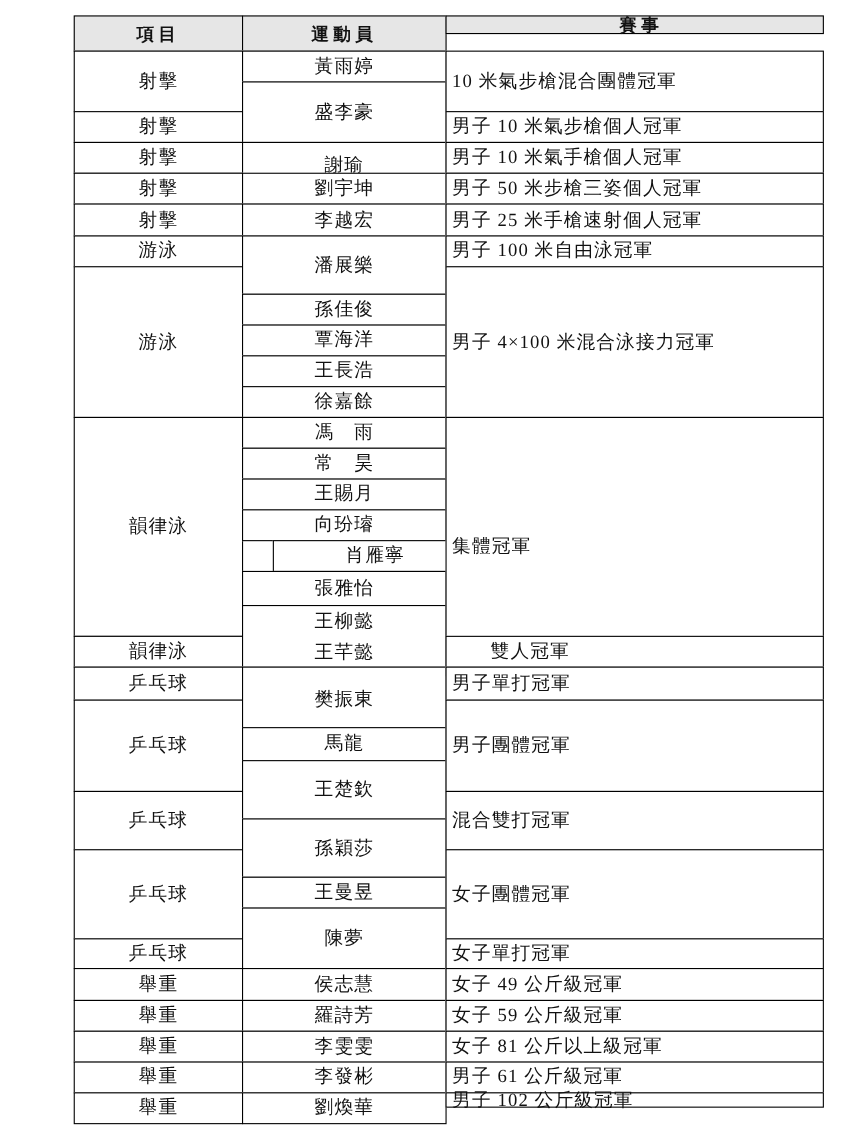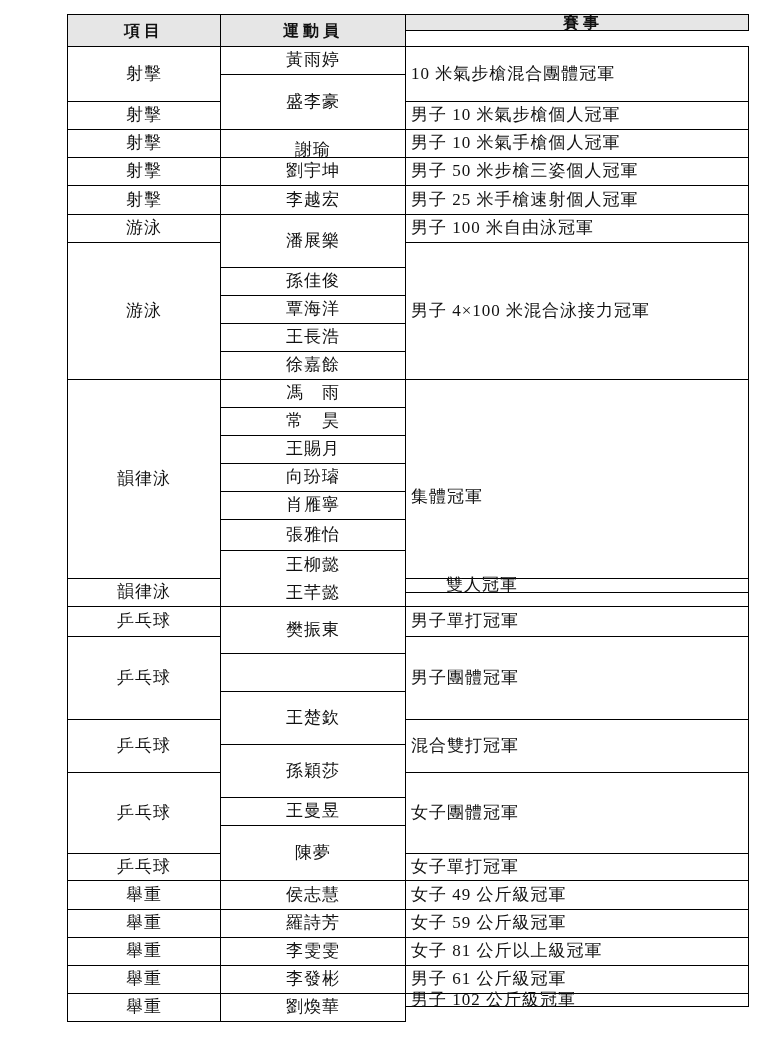--- a/index.html
+++ b/index.html
@@ -86,46 +86,47 @@
   <div class="cell c2" style="top:171px;height:30px;">李越宏</div>
   <div class="cell c2" style="top:200px;height:54px;">潘展樂</div>
   <div class="cell c2" style="top:253px;height:29px;">孫佳俊</div>
   <div class="cell c2" style="top:281px;height:29px;">覃海洋</div>
   <div class="cell c2" style="top:309px;height:29px;">王長浩</div>
   <div class="cell c2" style="top:337px;height:29px;">徐嘉餘</div>
   <div class="cell c2" style="top:365px;height:29px;">馮　雨</div>
   <div class="cell c2" style="top:393px;height:29px;">常　昊</div>
   <div class="cell c2" style="top:421px;height:29px;">王賜月</div>
   <div class="cell c2" style="top:449px;height:29px;">向玢璿</div>
-  <div class="cell c2" style="top:477px;height:29px;">肖雁寧</div>
+  <div class="cell c2" style="top:477px;height:29px;margin-left:28px;">肖雁寧</div>
   <div class="cell c2" style="top:505px;height:32px;">張雅怡</div>
   <div class="cell c2 multi" style="top:536px;height:57px;">
     <span>王柳懿</span>
     <span>王芊懿</span>
   </div>
-  <div class="cell c2" style="top:592px;height:48px;">樊振東</div>
+  <div class="cell c2" style="top:592px;height:60px;">樊振東</div>
+  <div class="cell c2" style="top:647px;height:31px;">馬龍</div>
   <div class="cell c2" style="top:677px;height:54px;">王楚欽</div>
   <div class="cell c2" style="top:730px;height:54px;">孫穎莎</div>
   <div class="cell c2" style="top:783px;height:29px;">王曼昱</div>
   <div class="cell c2" style="top:811px;height:56px;">陳夢</div>
   <div class="cell c2" style="top:866px;height:30px;">侯志慧</div>
   <div class="cell c2" style="top:895px;height:29px;">羅詩芳</div>
   <div class="cell c2" style="top:923px;height:29px;">李雯雯</div>
   <div class="cell c2" style="top:951px;height:29px;">李發彬</div>
   <div class="cell c2" style="top:979px;height:29px;">劉煥華</div>
 
   <div class="cell c3" style="top:32px;height:56px;">10 米氣步槍混合團體冠軍</div>
   <div class="cell c3" style="top:87px;height:29px;">男子 10 米氣步槍個人冠軍</div>
   <div class="cell c3" style="top:115px;height:29px;">男子 10 米氣手槍個人冠軍</div>
   <div class="cell c3" style="top:143px;height:29px;">男子 50 米步槍三姿個人冠軍</div>
   <div class="cell c3" style="top:171px;height:30px;">男子 25 米手槍速射個人冠軍</div>
   <div class="cell c3" style="top:200px;height:29px;">男子 100 米自由泳冠軍</div>
   <div class="cell c3" style="top:228px;height:138px;">男子 4×100 米混合泳接力冠軍</div>
   <div class="cell c3" style="top:365px;height:236px;">集體冠軍</div>
-  <div class="cell c3" style="top:564px;height:15px;padding-left:40px;">雙人冠軍</div>
+  <div class="cell c3" style="top:564px;height:29px;padding-left:40px;">雙人冠軍</div>
   <div class="cell c3" style="top:592px;height:31px;">男子單打冠軍</div>
   <div class="cell c3" style="top:622px;height:84px;">男子團體冠軍</div>
   <div class="cell c3" style="top:705px;height:54px;">混合雙打冠軍</div>
   <div class="cell c3" style="top:758px;height:82px;">女子團體冠軍</div>
   <div class="cell c3" style="top:839px;height:28px;">女子單打冠軍</div>
   <div class="cell c3" style="top:866px;height:30px;">女子 49 公斤級冠軍</div>
   <div class="cell c3" style="top:895px;height:29px;">女子 59 公斤級冠軍</div>
   <div class="cell c3" style="top:923px;height:29px;">女子 81 公斤以上級冠軍</div>
   <div class="cell c3" style="top:951px;height:29px;">男子 61 公斤級冠軍</div>
   <div class="cell c3" style="top:979px;height:14px;text-align:right;">男子 102 公斤級冠軍</div>

